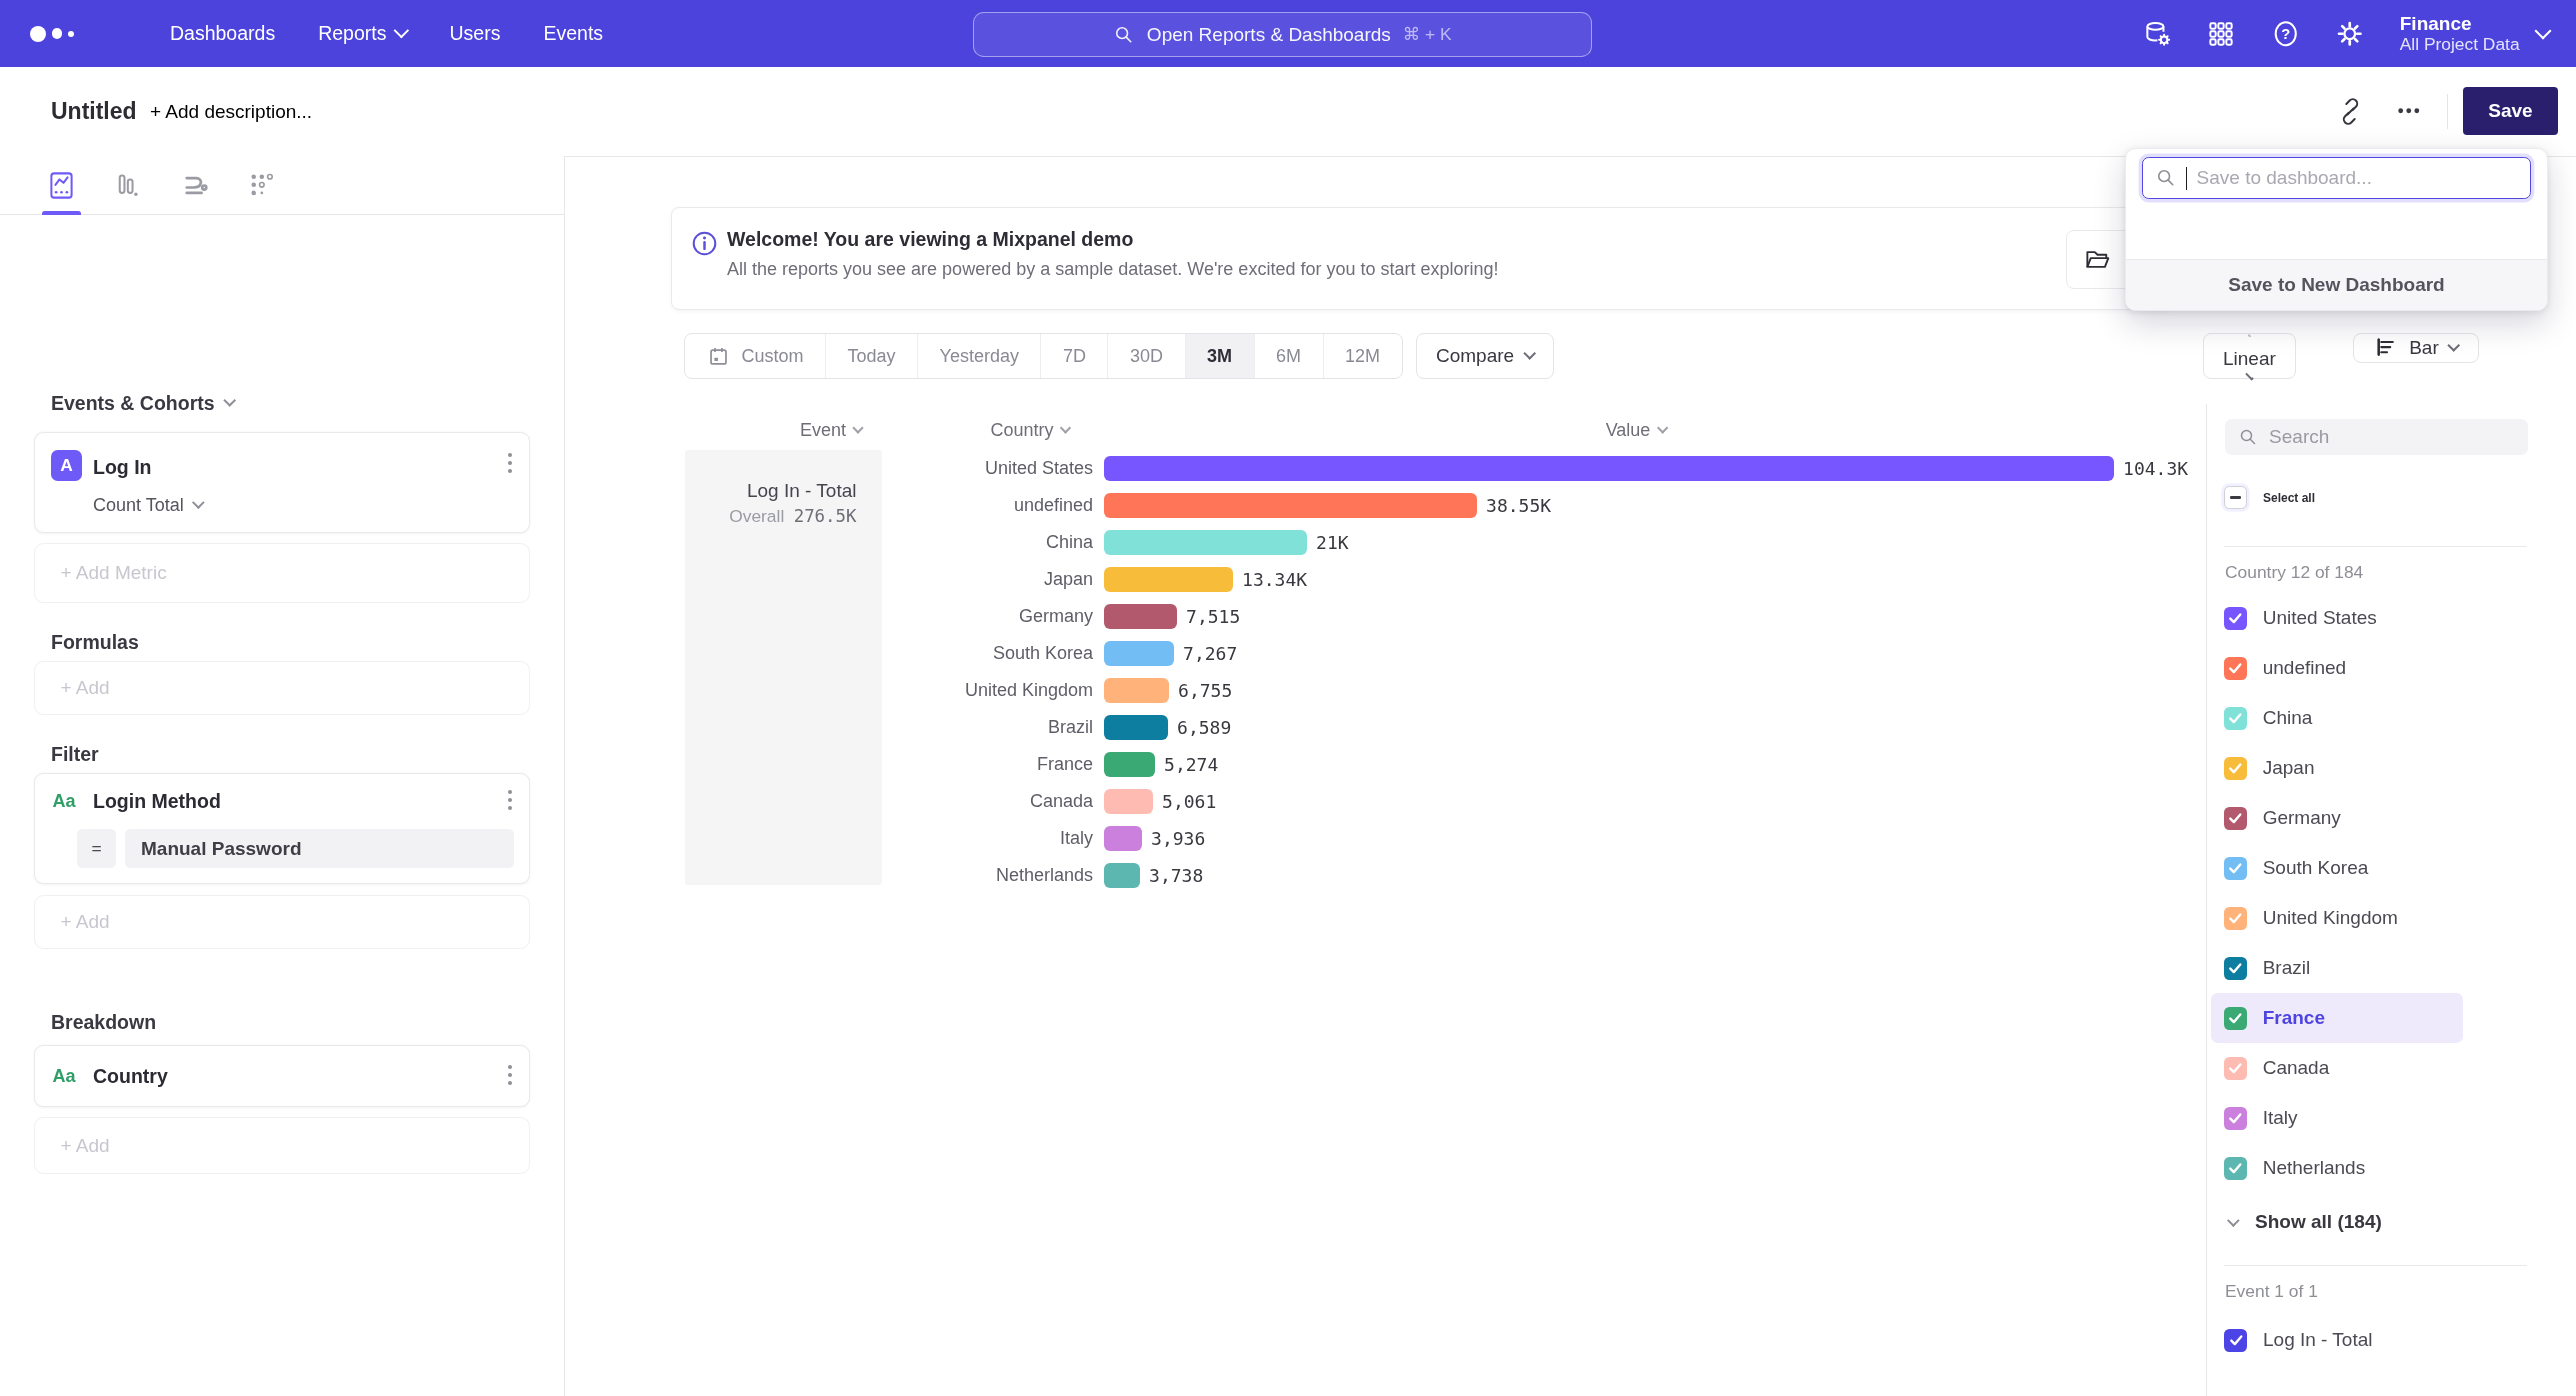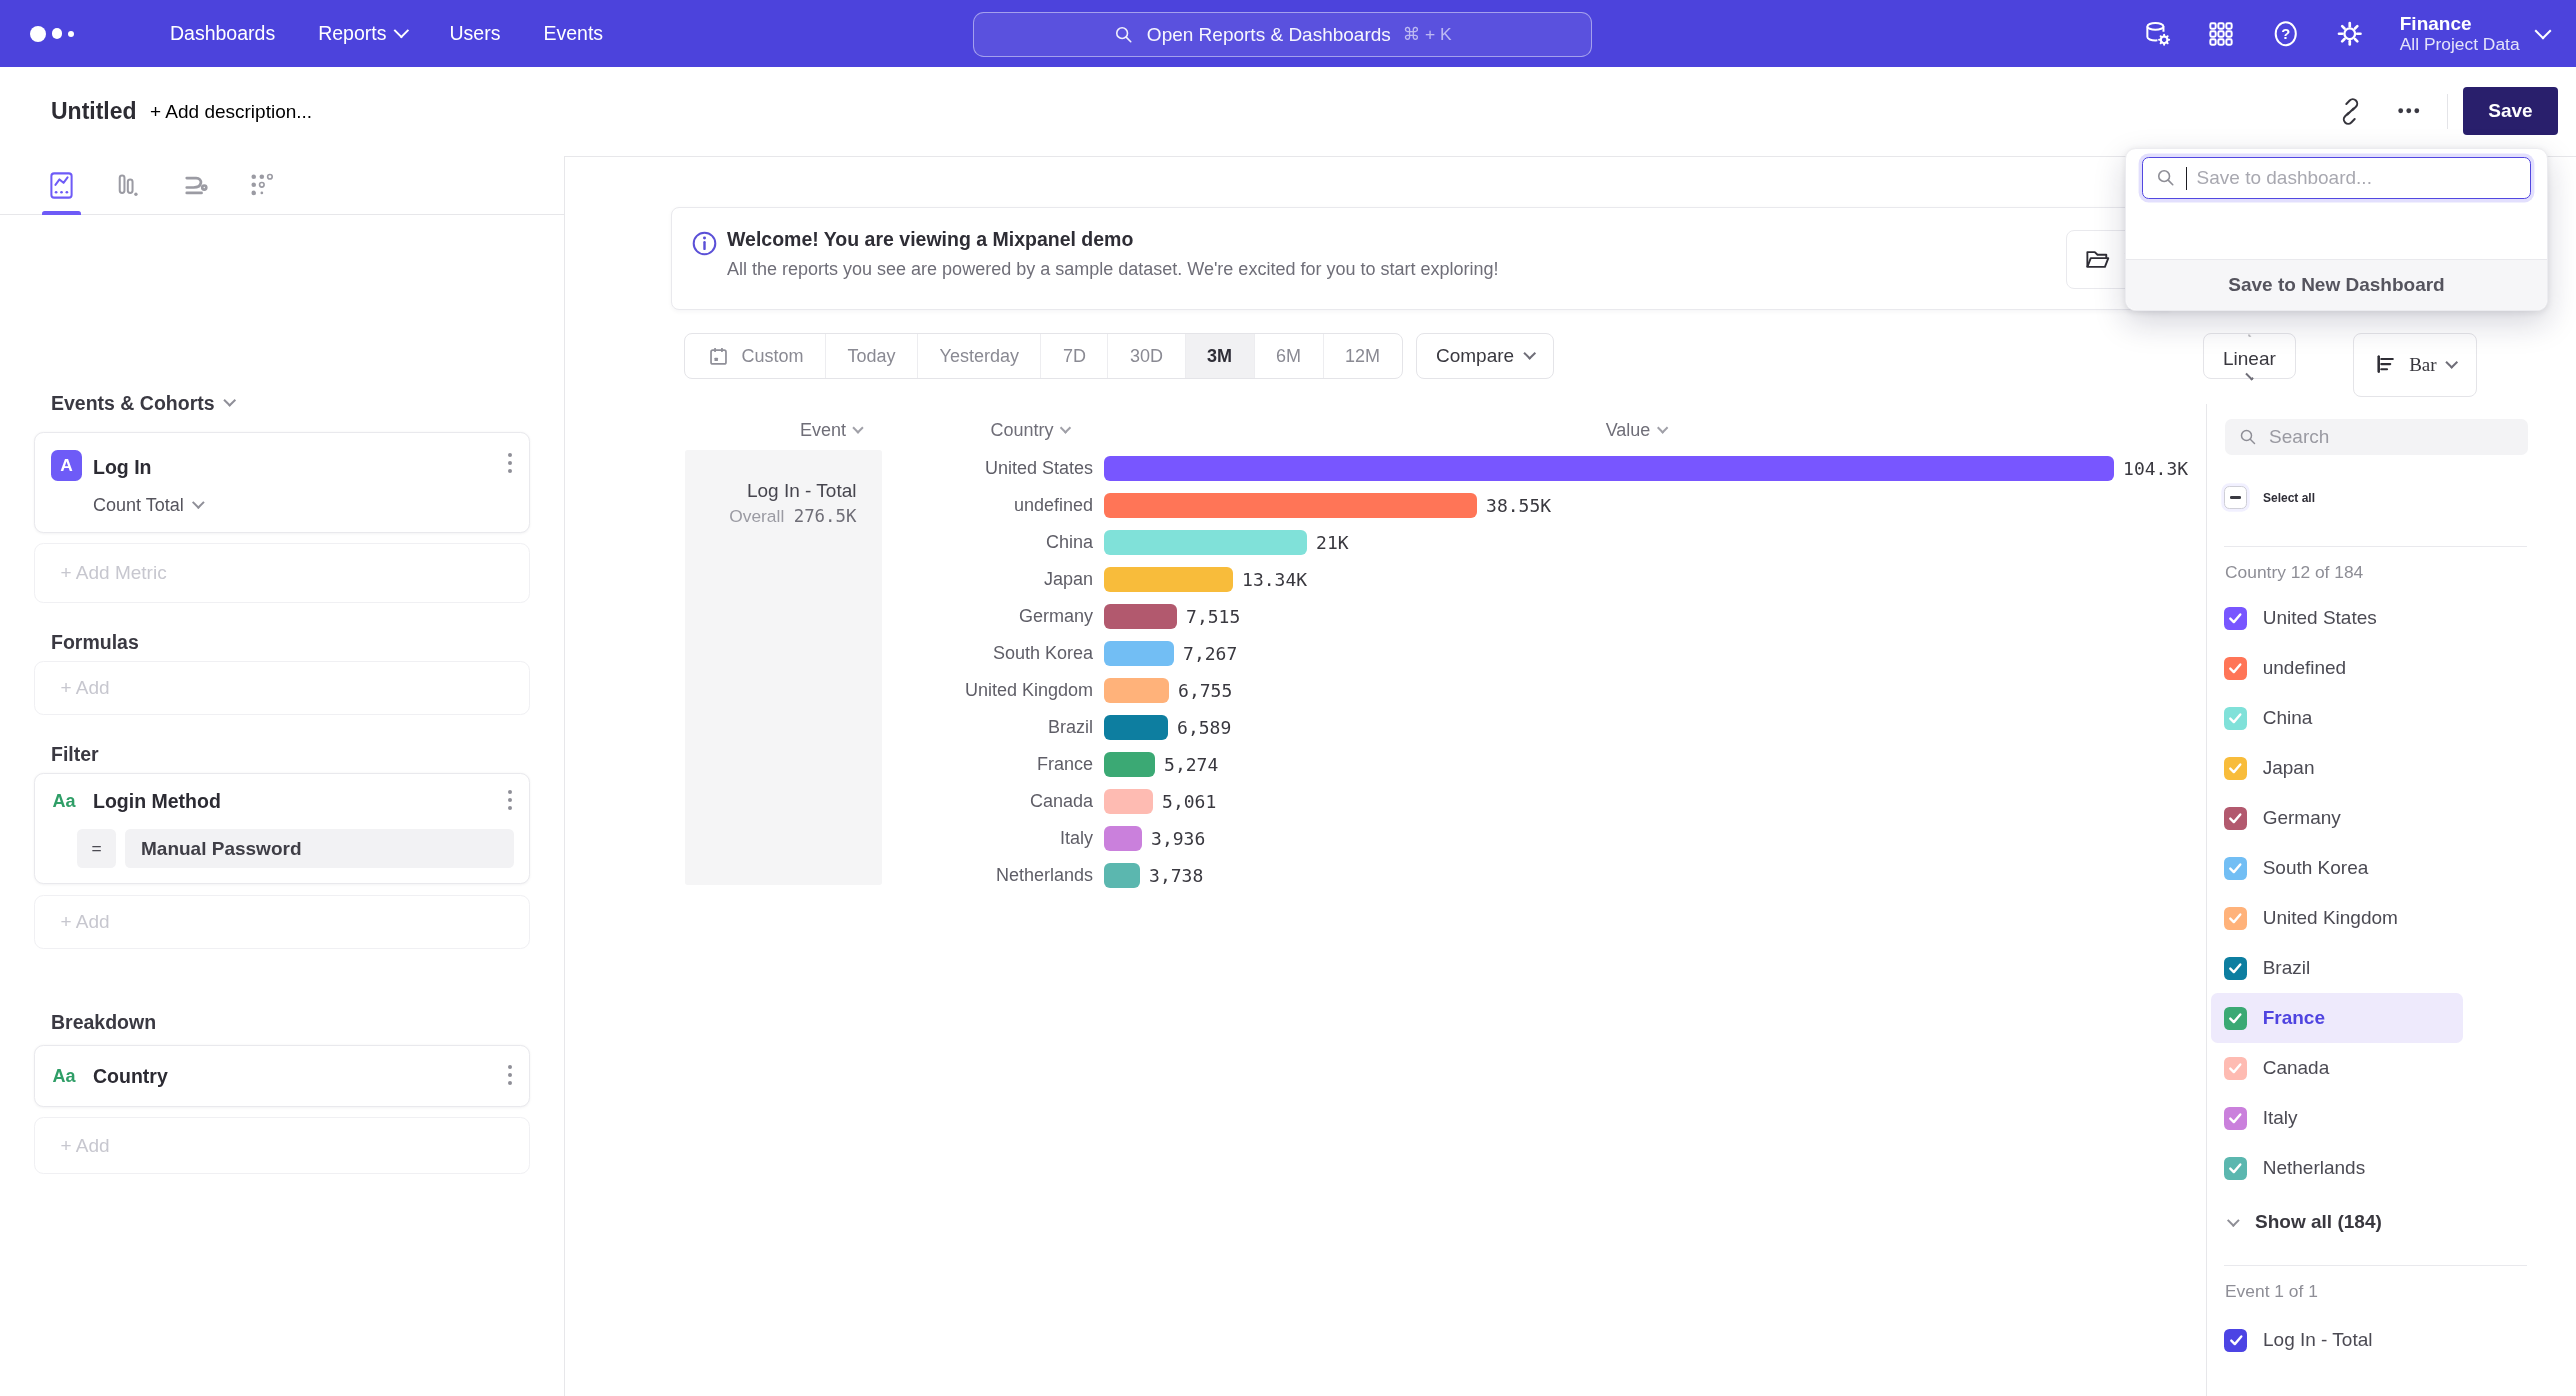--- a/index.html
+++ b/index.html
@@ -64,21 +64,21 @@
 
   .toolbar-row{position:absolute;left:684px;top:333px;height:46px;display:flex;align-items:stretch;z-index:1;}
   .segmented{display:flex;border:0.7px solid #e4e4e8;border-radius:8px;background:#fff;overflow:hidden;}
   .seg{display:flex;align-items:center;gap:12px;padding:0 21.5px;font-size:18px;font-weight:500;color:#8a8a93;border-left:0.7px solid #ededf0;cursor:pointer;}
   .seg:first-child{border-left:none;}
   .seg.active{background:#f1f1f3;color:#2f2e37;font-weight:700;}
   .btn-outline{display:flex;align-items:center;gap:10.7px;border:0.7px solid #e4e4e8;background:#fff;border-radius:8px;font-size:19px;font-weight:500;color:#39383f;padding:0 19px;cursor:pointer;}
   .btn-outline .chev{color:#6f6e78;width:7.4px;height:7.4px;}
   .compare{margin-left:13.4px;}
   .linear-btn{position:absolute;left:2203px;top:333px;height:46px;box-sizing:border-box;flex-direction:column;}
-  .bar-btn{position:absolute;left:2353px;top:333px;height:64px;box-sizing:border-box;font-family:Liberation Serif, serif;}
+  .bar-btn{position:absolute;left:2353px;top:333px;height:30px;box-sizing:border-box;}
 
   .colhead{position:absolute;top:420px;font-size:18px;font-weight:500;color:#6f6e78;display:flex;align-items:center;gap:8px;transform:translateX(-50%);cursor:pointer;}
   .colhead .chev{color:#a0a0a8;width:6px;height:6px;}
   .event-box{position:absolute;left:685px;top:450px;width:197px;height:435px;background:#f5f5f6;border-radius:2.7px;}
   .event-box .l1{position:absolute;right:25.5px;top:29.5px;font-size:19px;color:#46454e;white-space:nowrap;}
   .event-box .l2{position:absolute;right:25.5px;top:56px;font-size:17.4px;color:#9b9ba3;white-space:nowrap;}
   .event-box .l2 b{font-family:"DejaVu Sans Mono", monospace;font-weight:400;color:#6f6e77;margin-left:9.4px;}
   .chart-rows{position:absolute;left:892px;top:450px;width:1313px;}
   .crow{display:flex;align-items:center;height:37px;}
   .clab{width:201px;text-align:right;font-size:18px;color:#5f5e67;flex:none;white-space:nowrap;}

